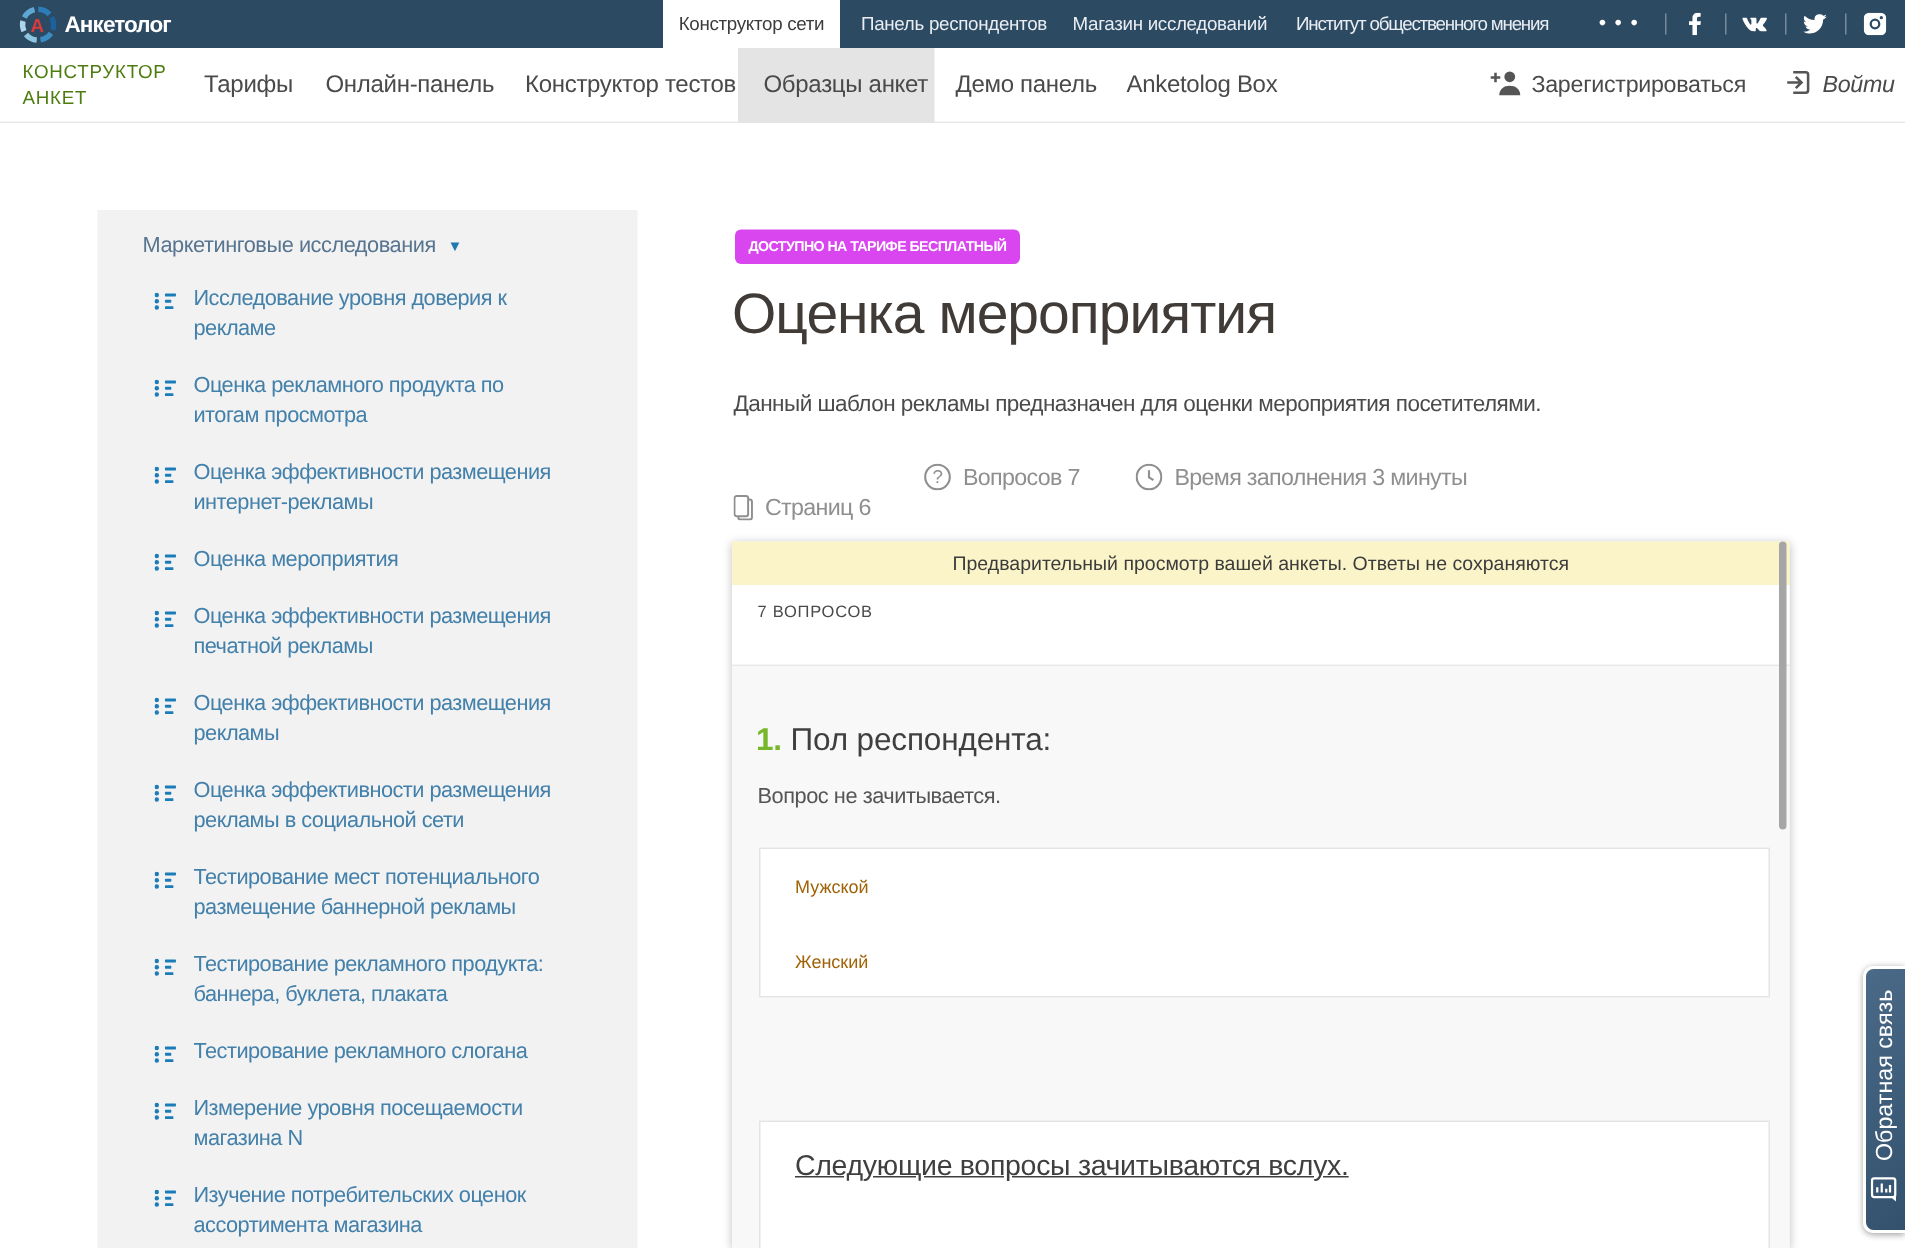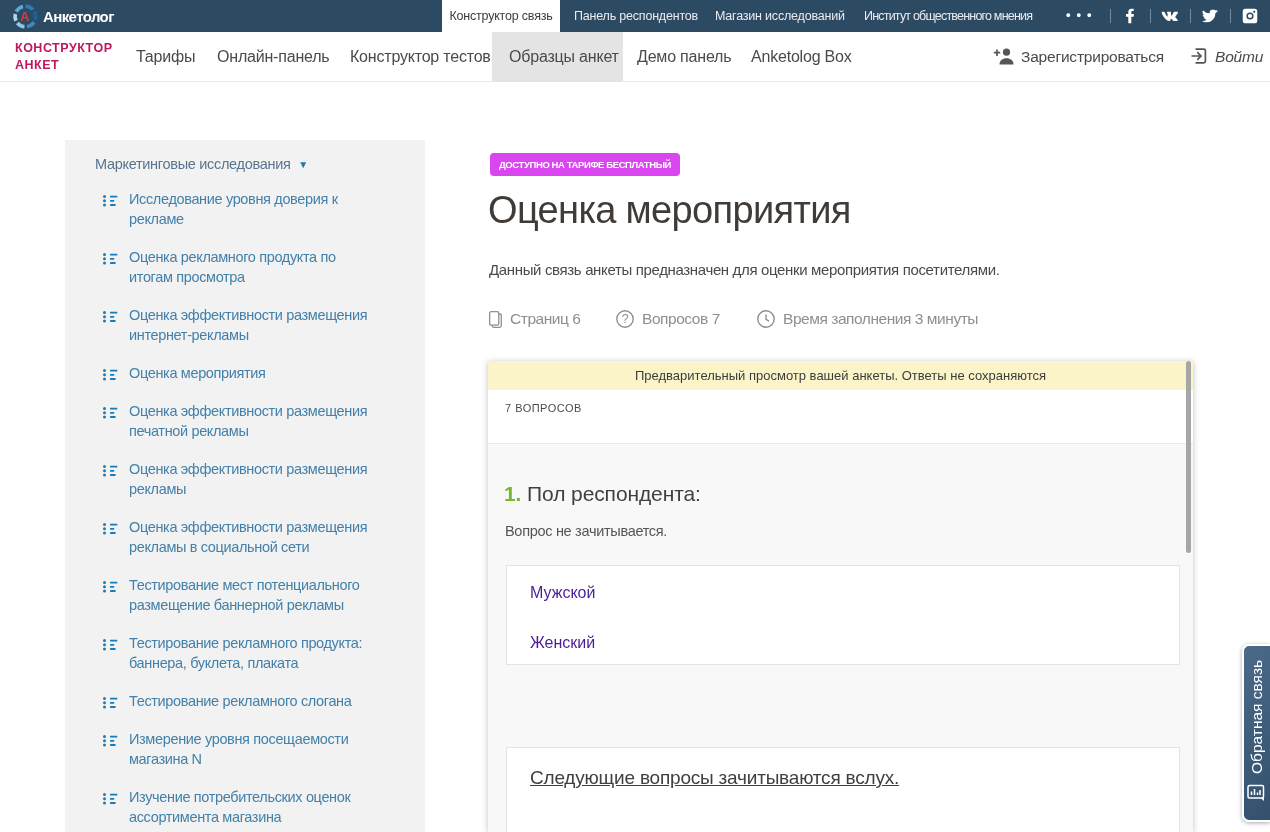--- a/index.html
+++ b/index.html
@@ -14,21 +14,21 @@
 .logoname { position:absolute; left:43px; top:8px; color:#fff; font-size:15px; font-weight:bold; letter-spacing:-.6px; }
 .toptab { position:absolute; top:0; height:32px; line-height:32px; font-size:12.5px; letter-spacing:-.2px; color:#e9edf2; white-space:nowrap; }
 .toptab.active { background:#fff; color:#3c3c3c; text-align:center; }
 .dots { position:absolute; left:1066px; top:0; width:30px; height:32px; line-height:29px; color:#fff; font-size:13px; letter-spacing:6px; font-weight:bold; }
 .socsep { position:absolute; top:9px; width:1px; height:14px; background:#78879a; }
 .soc { position:absolute; top:0; width:40px; height:32px; }
 .soc svg { position:absolute; left:50%; top:50%; transform:translate(-50%,-50%); }
 
 
 .nav2 { position:absolute; left:0; top:32px; width:1270px; height:50px; background:#fff; border-bottom:1px solid #e9e9e9; }
-.brand { position:absolute; left:15px; top:8px; font-size:12.5px; font-weight:bold; color:#be185d; letter-spacing:.5px; line-height:17px; }
+.brand { position:absolute; left:15px; top:8px; font-size:12.5px; font-weight:normal; color:#4d7c0f; letter-spacing:.5px; line-height:17px; }
 .nav2 .item { position:absolute; top:0; height:50px; line-height:50px; font-size:16px; letter-spacing:-.2px; color:#4a4a4a; white-space:nowrap; }
 .nav2 .activebg { position:absolute; left:492px; top:0; width:131px; height:50px; background:#e4e4e4; }
 .icontext { position:absolute; top:0; height:50px; line-height:50px; font-size:15.5px; letter-spacing:-.2px; color:#4a4a4a; white-space:nowrap; }
 .icontext svg { vertical-align:-3px; margin-right:7px; }
 
 
 .sidebar { position:absolute; left:65px; top:140px; width:360px; height:692px; background:#f2f2f2; }
 .sbhead { position:absolute; left:95px; top:156px; font-size:14.5px; letter-spacing:-.3px; color:#587590;text-align:right; }
 .sbhead .caret { color:#1f7ab2; font-size:10px; vertical-align:1px; margin-left:4px; }
 .sbitem { position:absolute; left:129px; font-size:14.5px; letter-spacing:-.35px; line-height:20px; color:#4380aa; }
@@ -45,21 +45,21 @@
 
 .panel { position:absolute; left:488px; top:361px; width:705px; height:471px; background:#fff; box-shadow:0 1px 6px rgba(0,0,0,.25); }
 .ybar { position:absolute; left:0; top:0; width:705px; height:29px; background:#faf4c8; color:#3c3c3c; font-size:13px; text-align:center; line-height:29px; }
 .qcount { position:absolute; left:17px; top:41px; font-size:11px; letter-spacing:.5px; color:#4a4a4a; }
 .sect1 { position:absolute; left:0; top:29px; width:705px; height:54px; background:#fff; border-bottom:1px solid #e9e9e9; }
 .qarea { position:absolute; left:0; top:83px; width:705px; height:388px; background:#f8f8f8; overflow:hidden; }
 .qtitle { position:absolute; left:16px; top:38px; font-size:21px; letter-spacing:-.1px; color:#3f3f3f; }
 .qtitle .num { color:#76b82a; font-weight:bold; }
 .qnote { position:absolute; left:17px; top:79px; font-size:14.5px; letter-spacing:-.3px; color:#555; }
 .abox { position:absolute; left:18px; top:121px; width:674px; height:100px; background:#fff; border:1px solid #e4e4e4; }
-.aitem { position:absolute; left:23px; font-size:16px; color:#4c1d95; }
+.aitem { position:absolute; left:23px; font-size:12px; color:#a16207; }
 .tbox { position:absolute; left:18px; top:303px; width:674px; height:100px; background:#fff; border:1px solid #e4e4e4; }
 .ttext { position:absolute; left:23px; top:19px; font-size:19px; letter-spacing:-.2px; color:#3f3f3f;text-decoration:underline; }
 .thumb { position:absolute; left:698px; top:0px; width:5px; height:192px; background:#a6a6a6; border-radius:3px; }
 
 
 .fbtab { position:absolute; right:0px; top:644px; width:28px; height:178px; background:linear-gradient(135deg,#4a6a88 0%,#33516d 100%); border:2px solid #fff; border-right:none; border-radius:7px 0 0 7px; box-shadow:0 1px 4px rgba(0,0,0,.35); }
 .fbtext { position:absolute; left:4px; top:128px; transform-origin:0 0; transform:rotate(-90deg); color:#fff; font-size:15.5px; white-space:nowrap; }
 .fbicon { position:absolute; left:3px; top:138px; }
 </style>
 </head>
@@ -72,21 +72,21 @@
       <path d="M4.2 8.6 A10.3 10.3 0 0 1 11 3.4" stroke="#5ea7d4"></path>
       <path d="M13.5 3.2 A10.3 10.3 0 0 1 21 6.6" stroke="#2c7cb7"></path>
       <path d="M22.3 8.5 A10.3 10.3 0 0 1 23.2 17" stroke="#1b629c"></path>
       <path d="M22 19.2 A10.3 10.3 0 0 1 15 23.5" stroke="#3c8cc4"></path>
       <path d="M12.5 23.7 A10.3 10.3 0 0 1 5.3 20" stroke="#8ec6e2"></path>
       <path d="M4 17.8 A10.3 10.3 0 0 1 3.3 11" stroke="#aed6ec"></path>
       </g>
       <text x="12.8" y="18" font-size="12.5" font-weight="bold" fill="#d93a3c" text-anchor="middle" font-family="Liberation Sans">A</text>
     </svg>
     <div class="logoname">Анкетолог</div>
-    <div class="toptab active" style="left:442px; width:118px;">Конструктор связь</div>
+    <div class="toptab active" style="left:442px; width:118px;">Конструктор сети</div>
     <div class="toptab" style="left:574px;">Панель респондентов</div>
     <div class="toptab" style="left:715px;">Магазин исследований</div>
     <div class="toptab" style="left:864px; letter-spacing:-.8px;">Институт общественного мнения</div>
     <div class="dots">•••</div>
     <div class="socsep" style="left:1110px;"></div>
     <div class="soc" style="left:1110px;">
         <svg width="9" height="15" viewBox="0 0 9 15">
           <path fill="#fff" d="M5.8 15V8.2h2.3l.35-2.6H5.8V3.9c0-.75.25-1.3 1.35-1.3h1.1V.15C8 .1 7.2 0 6.3 0 4.2 0 2.8 1.3 2.8 3.5v2.1H.5v2.6h2.3V15h3z"></path>
         </svg>
       </div>
@@ -248,23 +248,23 @@
           <rect x="7" y="0.7" width="7.3" height="1.9" rx="0.4"></rect>
           <circle cx="1.5" cy="5.8" r="1.5"></circle>
           <rect x="7" y="4.9" width="4.2" height="1.9" rx="0.4"></rect>
           <circle cx="1.5" cy="10" r="1.5"></circle>
           <rect x="7" y="9.1" width="5.6" height="1.9" rx="0.4"></rect>
         </g>
       </svg>Изучение потребительских оценок<br>ассортимента магазина</div>
 
   <div class="badge">ДОСТУПНО НА ТАРИФЕ БЕСПЛАТНЫЙ</div>
   <div class="title">Оценка мероприятия</div>
-  <div class="desc">Данный связь анкеты предназначен для оценки мероприятия посетителями.</div>
+  <div class="desc">Данный шаблон рекламы предназначен для оценки мероприятия посетителями.</div>
   <div class="meta">
-    <div class="m" style="left:0;"><svg width="13" height="17" viewBox="0 0 13 17">
+    <div class="m" style="left:0;margin-top:20px;"><svg width="13" height="17" viewBox="0 0 13 17">
           <rect x="3.2" y="3" width="9.1" height="13.3" rx="1.5" fill="none" stroke="#8f8f8f" stroke-width="1.3"></rect>
           <rect x="0.65" y="0.65" width="9.1" height="13.5" rx="1.5" fill="#fff" stroke="#8f8f8f" stroke-width="1.3"></rect>
         </svg>Страниц 6</div>
     <div class="m" style="left:127px;"><svg width="18" height="18" viewBox="0 0 18 18">
           <circle cx="9" cy="9" r="8.2" fill="none" stroke="#8f8f8f" stroke-width="1.4"></circle>
           <text x="9" y="13.2" font-size="12.5" fill="#8f8f8f" text-anchor="middle" font-family="Liberation Sans">?</text>
         </svg>Вопросов 7</div>
     <div class="m" style="left:268px;"><svg width="18" height="18" viewBox="0 0 18 18">
           <circle cx="9" cy="9" r="8.2" fill="none" stroke="#8f8f8f" stroke-width="1.4"></circle>
           <path d="M9 4.5V9.3l3 1.8" fill="none" stroke="#8f8f8f" stroke-width="1.4"></path>

